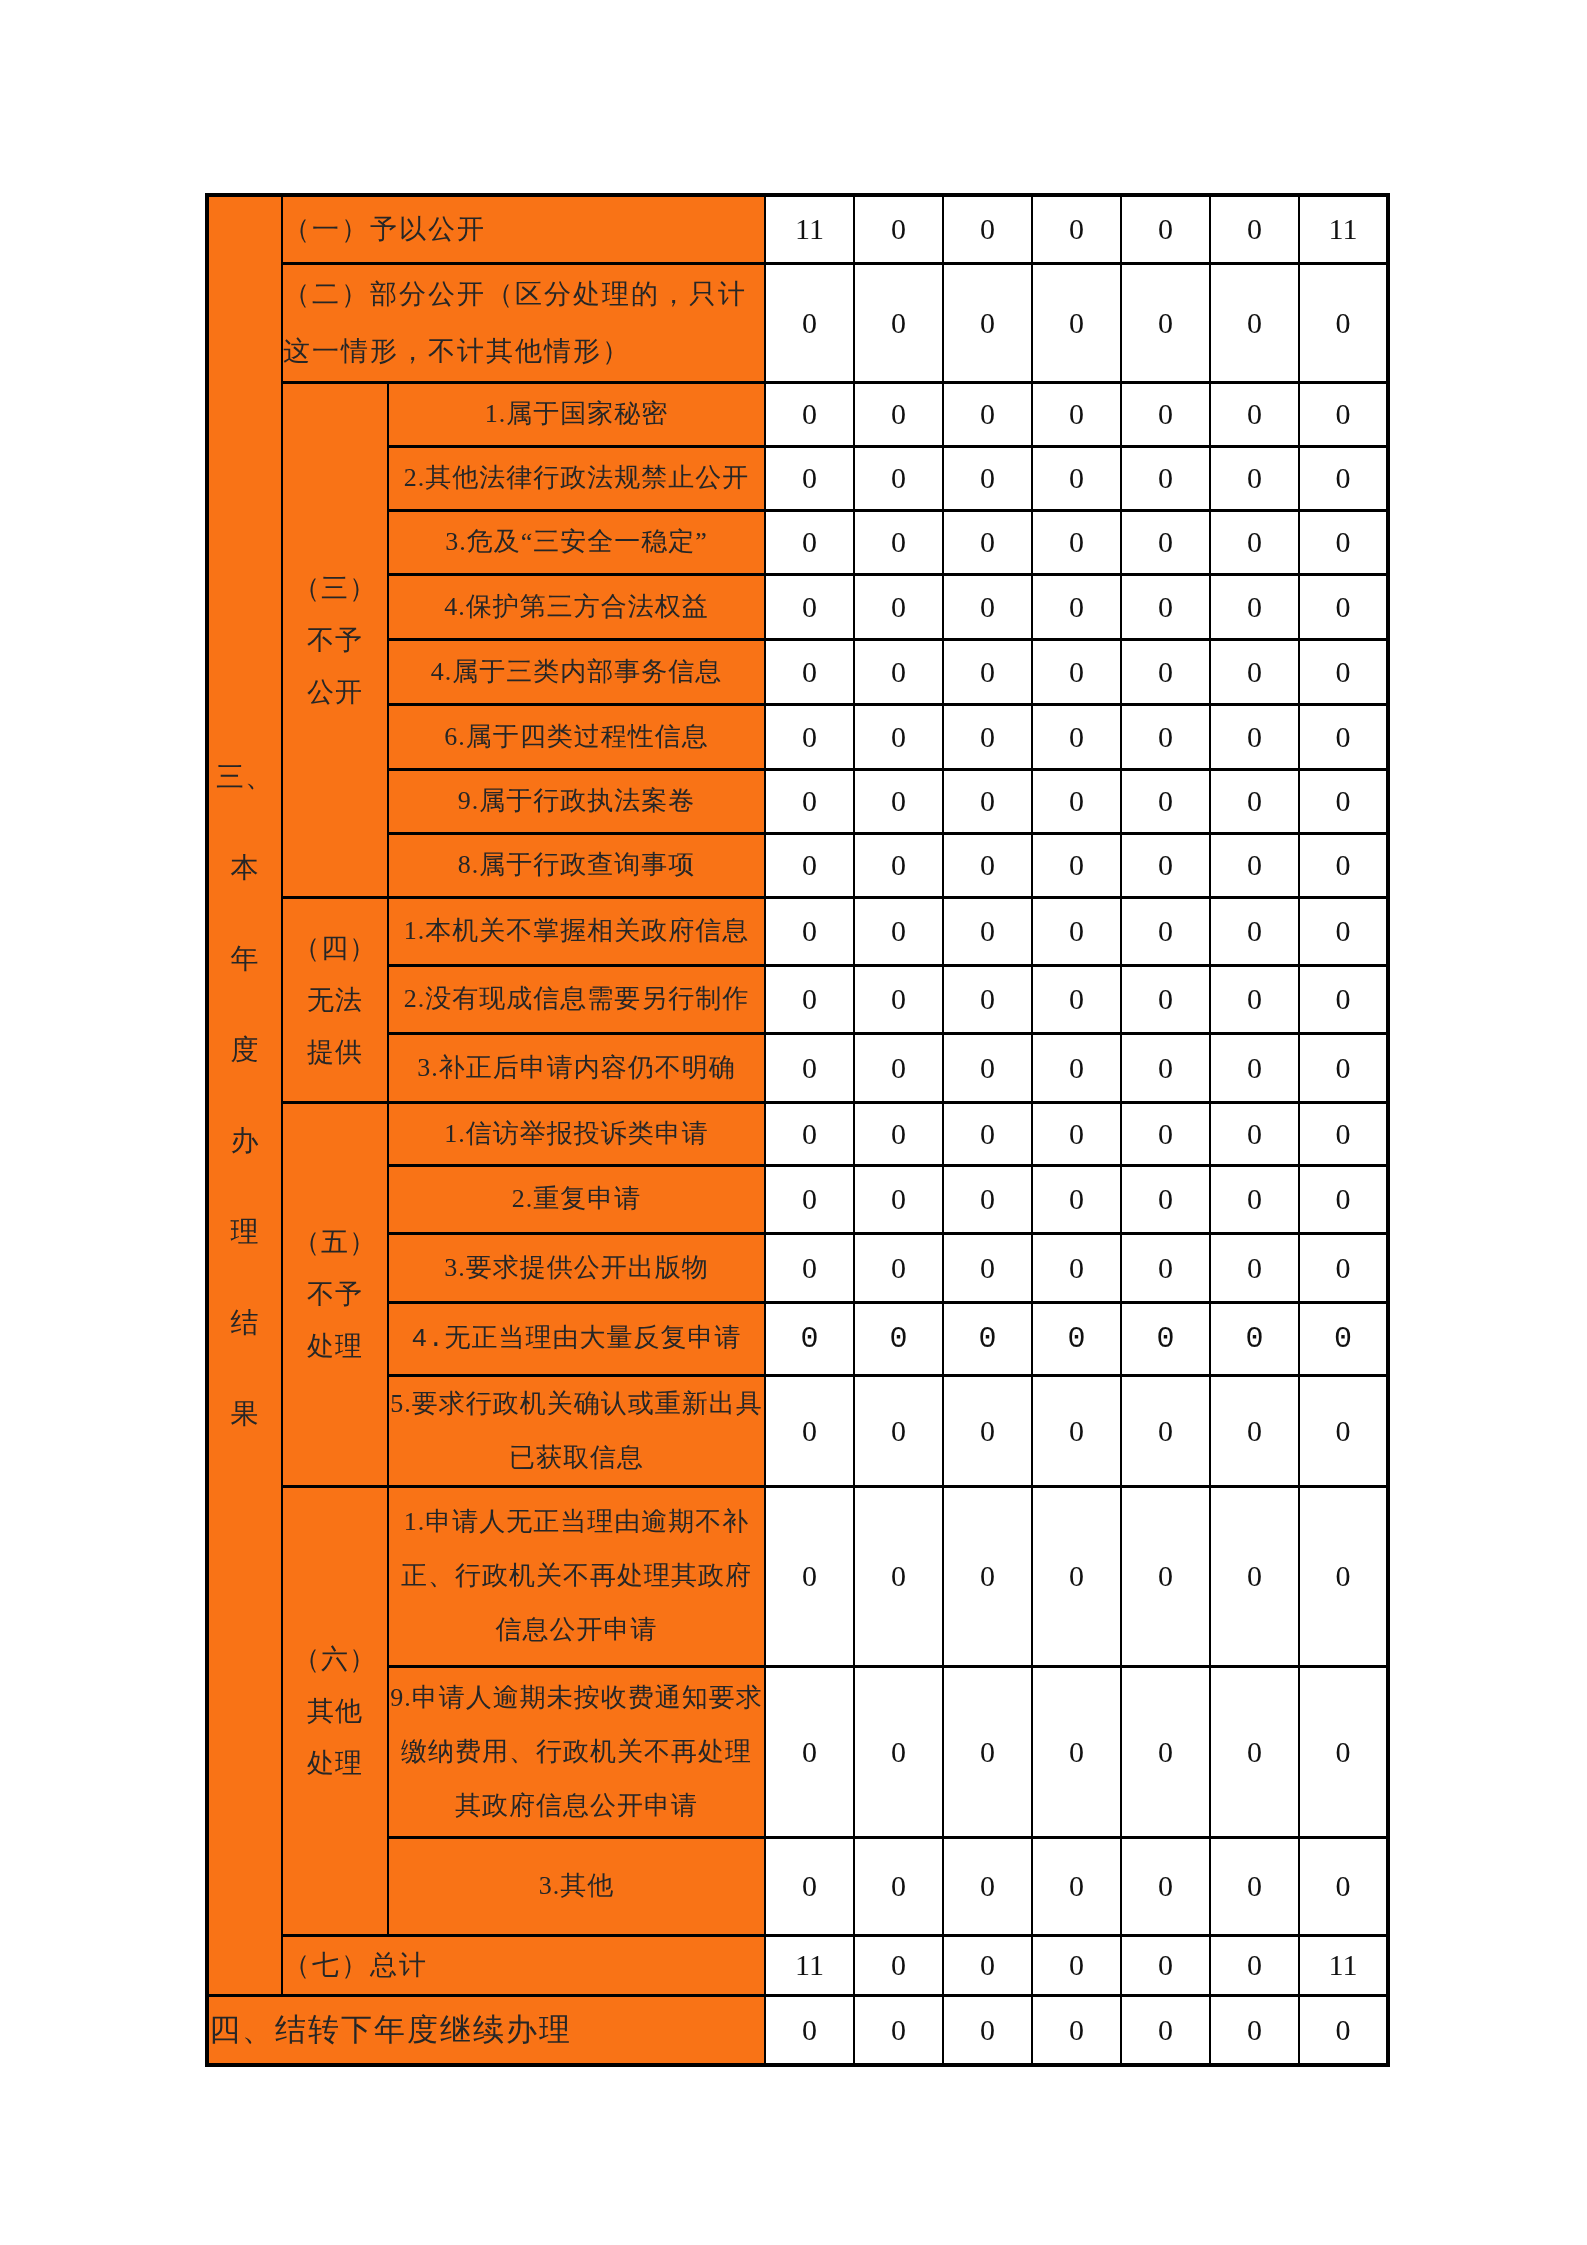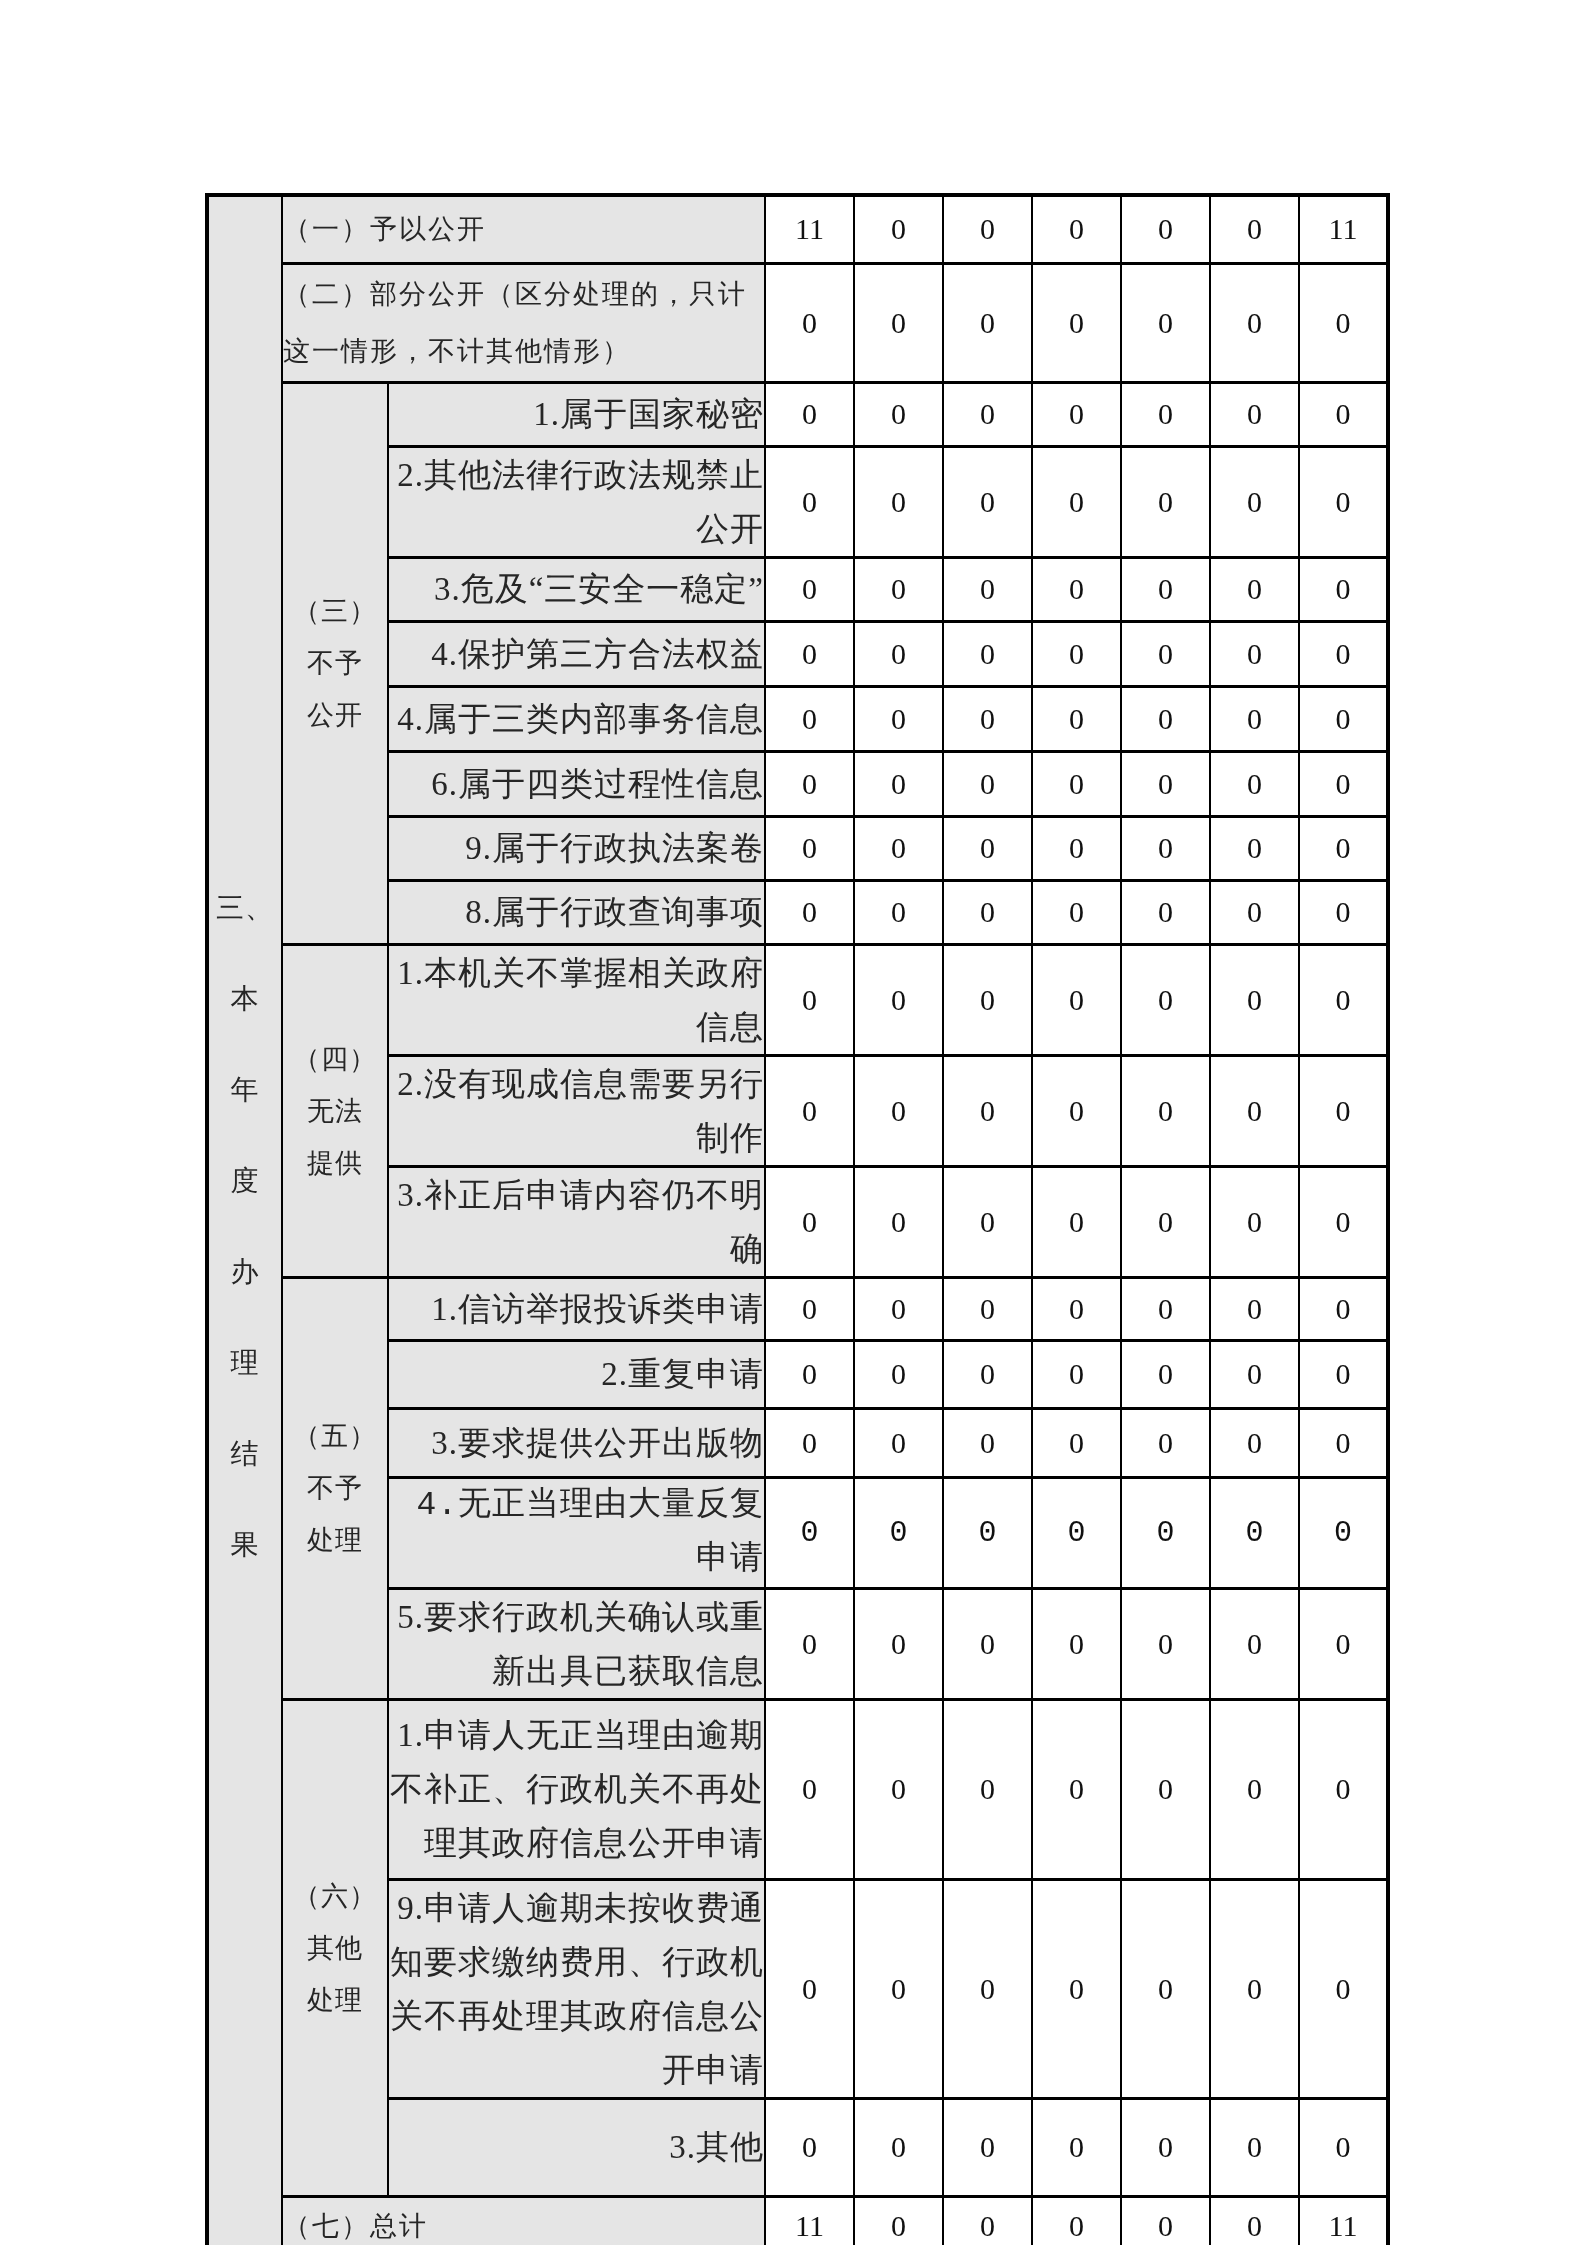--- a/index.html
+++ b/index.html
@@ -20,21 +20,21 @@
   }
   table.report td{
     border:2px solid #000;
     border-top-width:3px;
     border-bottom-width:3px;
     padding:0;
     vertical-align:middle;
     overflow:hidden;
   }
   
-  td.vhdr, td.cat, td.sub, td.mainlab, td.footlab{ background:#e5e5e5; }
+  td.vhdr, td.cat, td.sub, td.mainlab, td.footlab{ background:#f97316; }
   
   td.val{
     background:#ffffff;
     text-align:center;
     font-size:30px;
     color:#111111;
   }
   td.mainlab{
     font-size:27px;
     letter-spacing:2px;
@@ -42,23 +42,23 @@
     padding:4px 12px 4px 25px;
     line-height:57px;
   }
   td.footlab{
     font-size:31px;
     letter-spacing:2px;
     text-align:left;
     padding-left:25px;
   }
   td.sub{
-    font-size:33px;
+    font-size:26px;
     letter-spacing:1px;
-    text-align:right;
+    text-align:center;
     padding:4px 12px 4px 14px;
     line-height:54px;
   }
   td.cat{ text-align:center; font-size:27px; letter-spacing:1px; }
   .catline{ line-height:52px; }
   td.vhdr{ text-align:center; }
   .vchar{ line-height:91px; font-size:28px; letter-spacing:1px; }
 </style>
 </head>
 <body>

